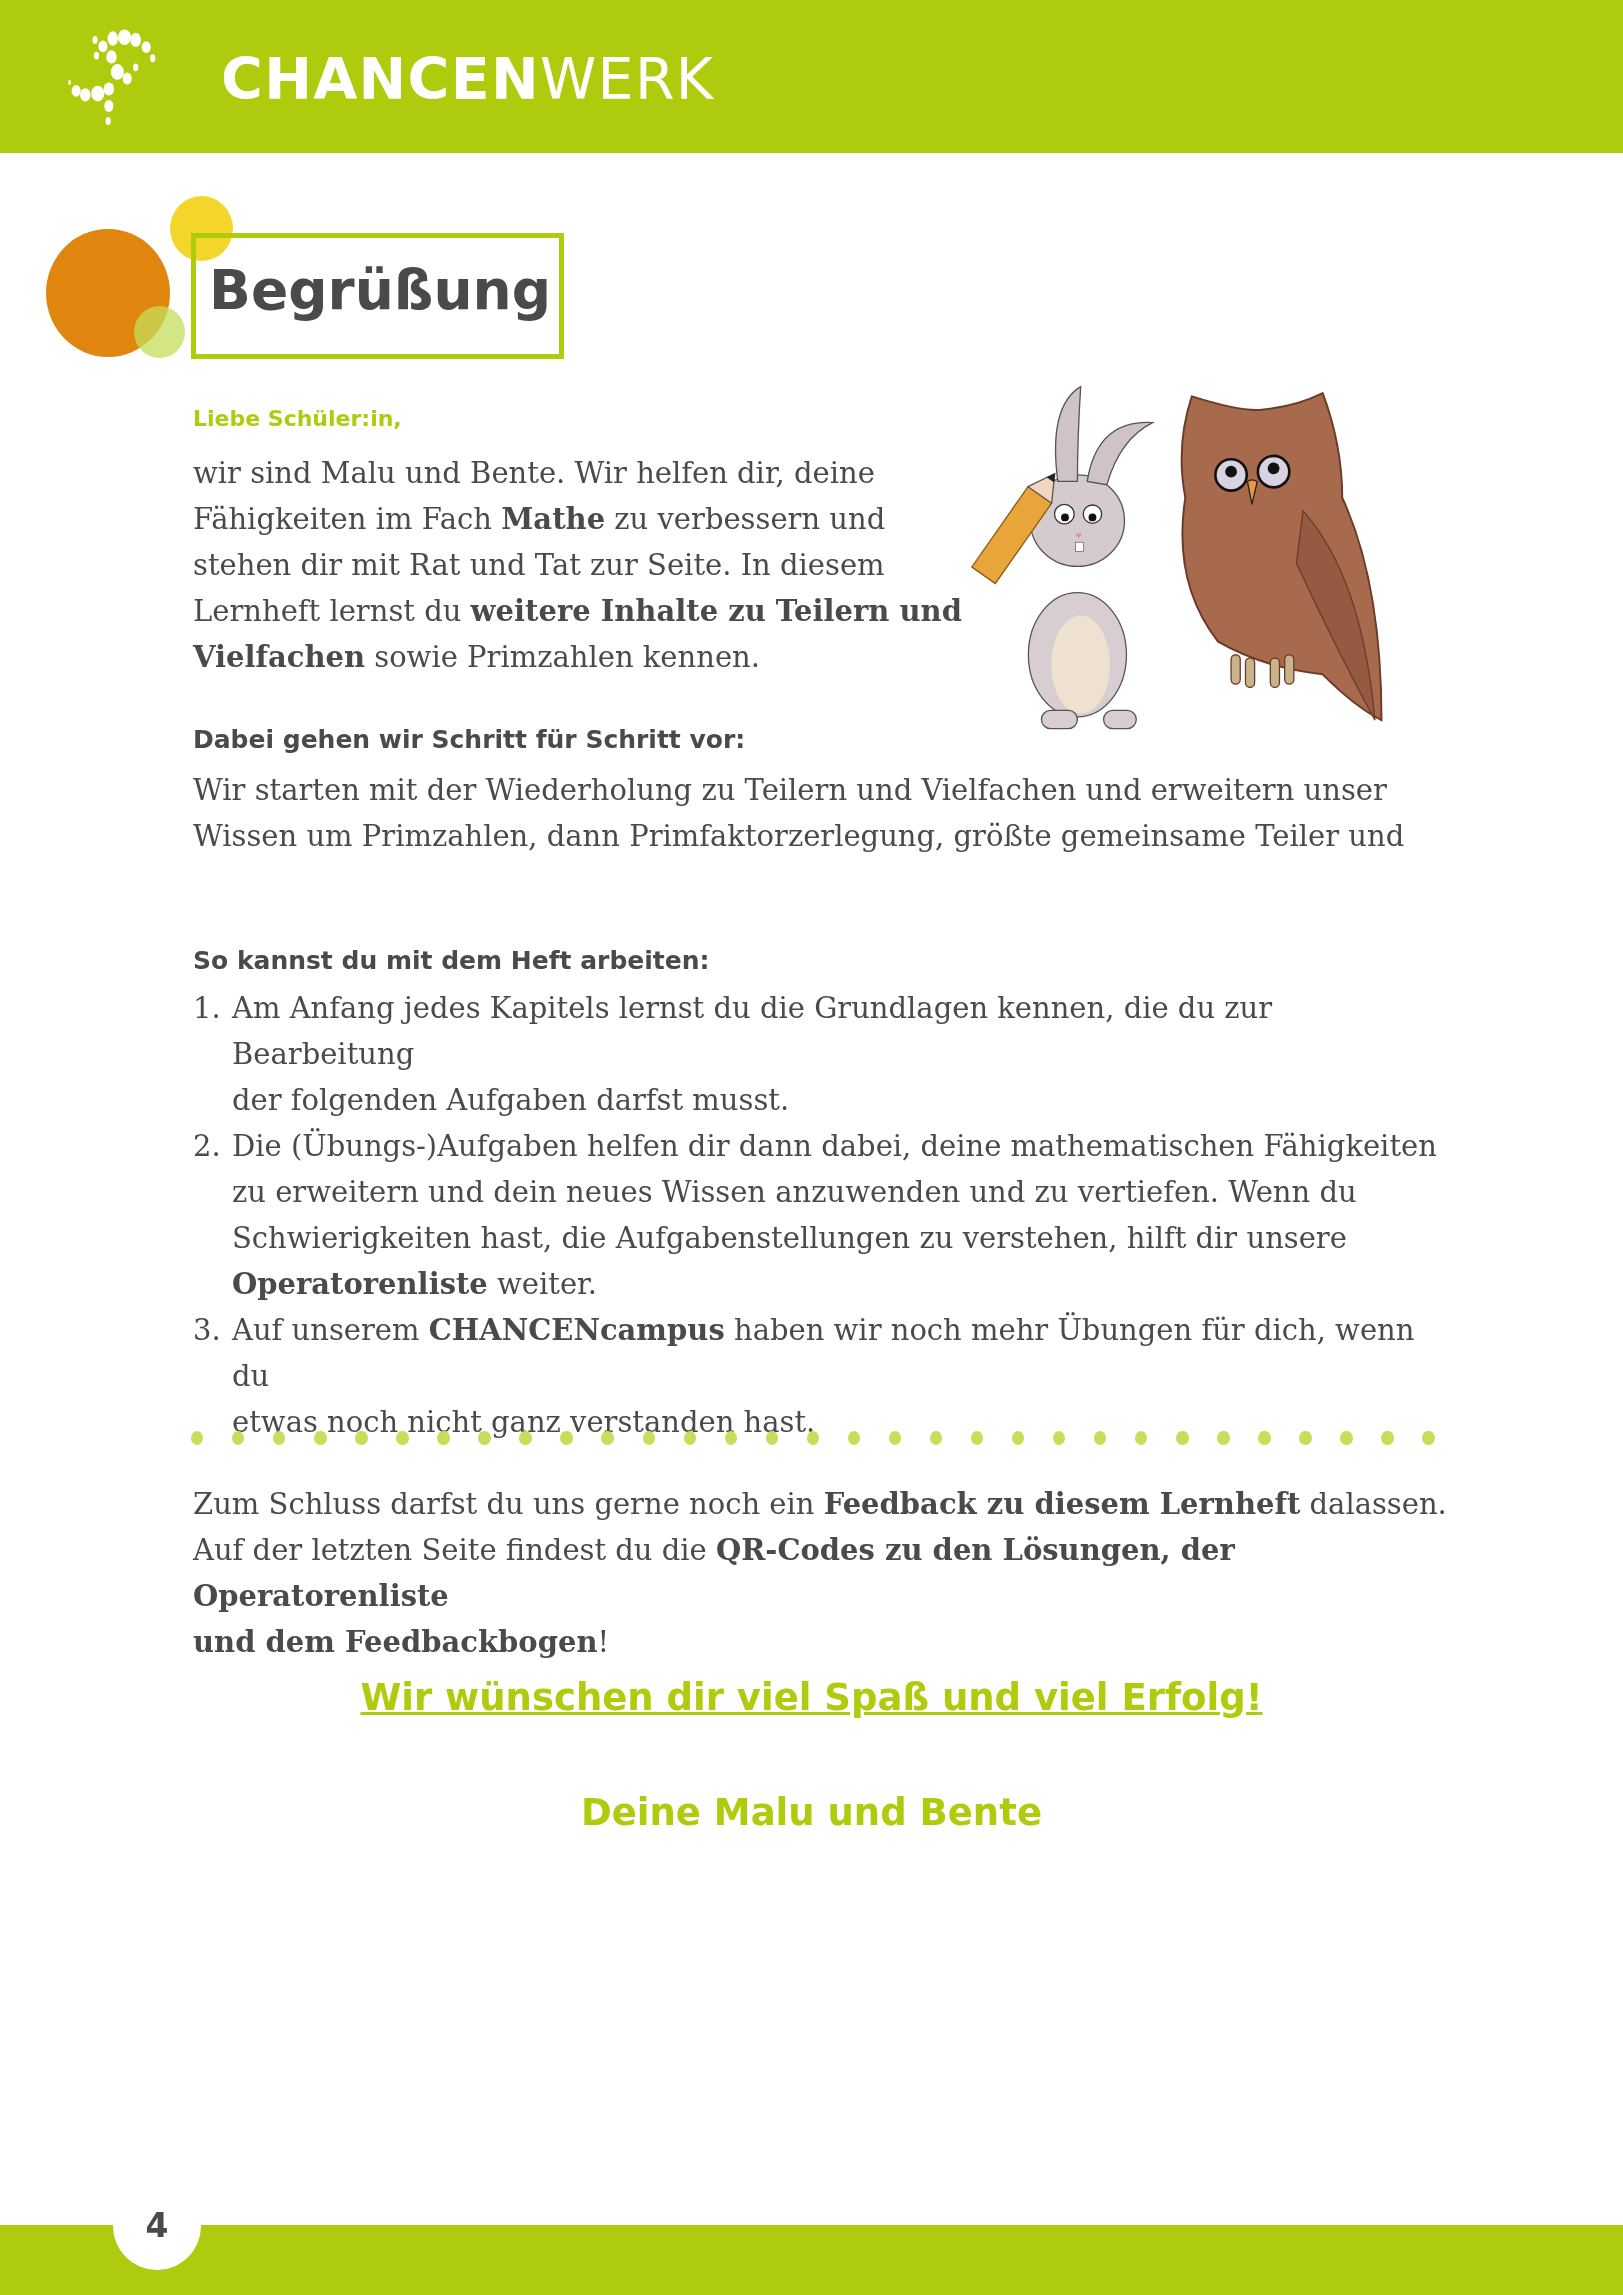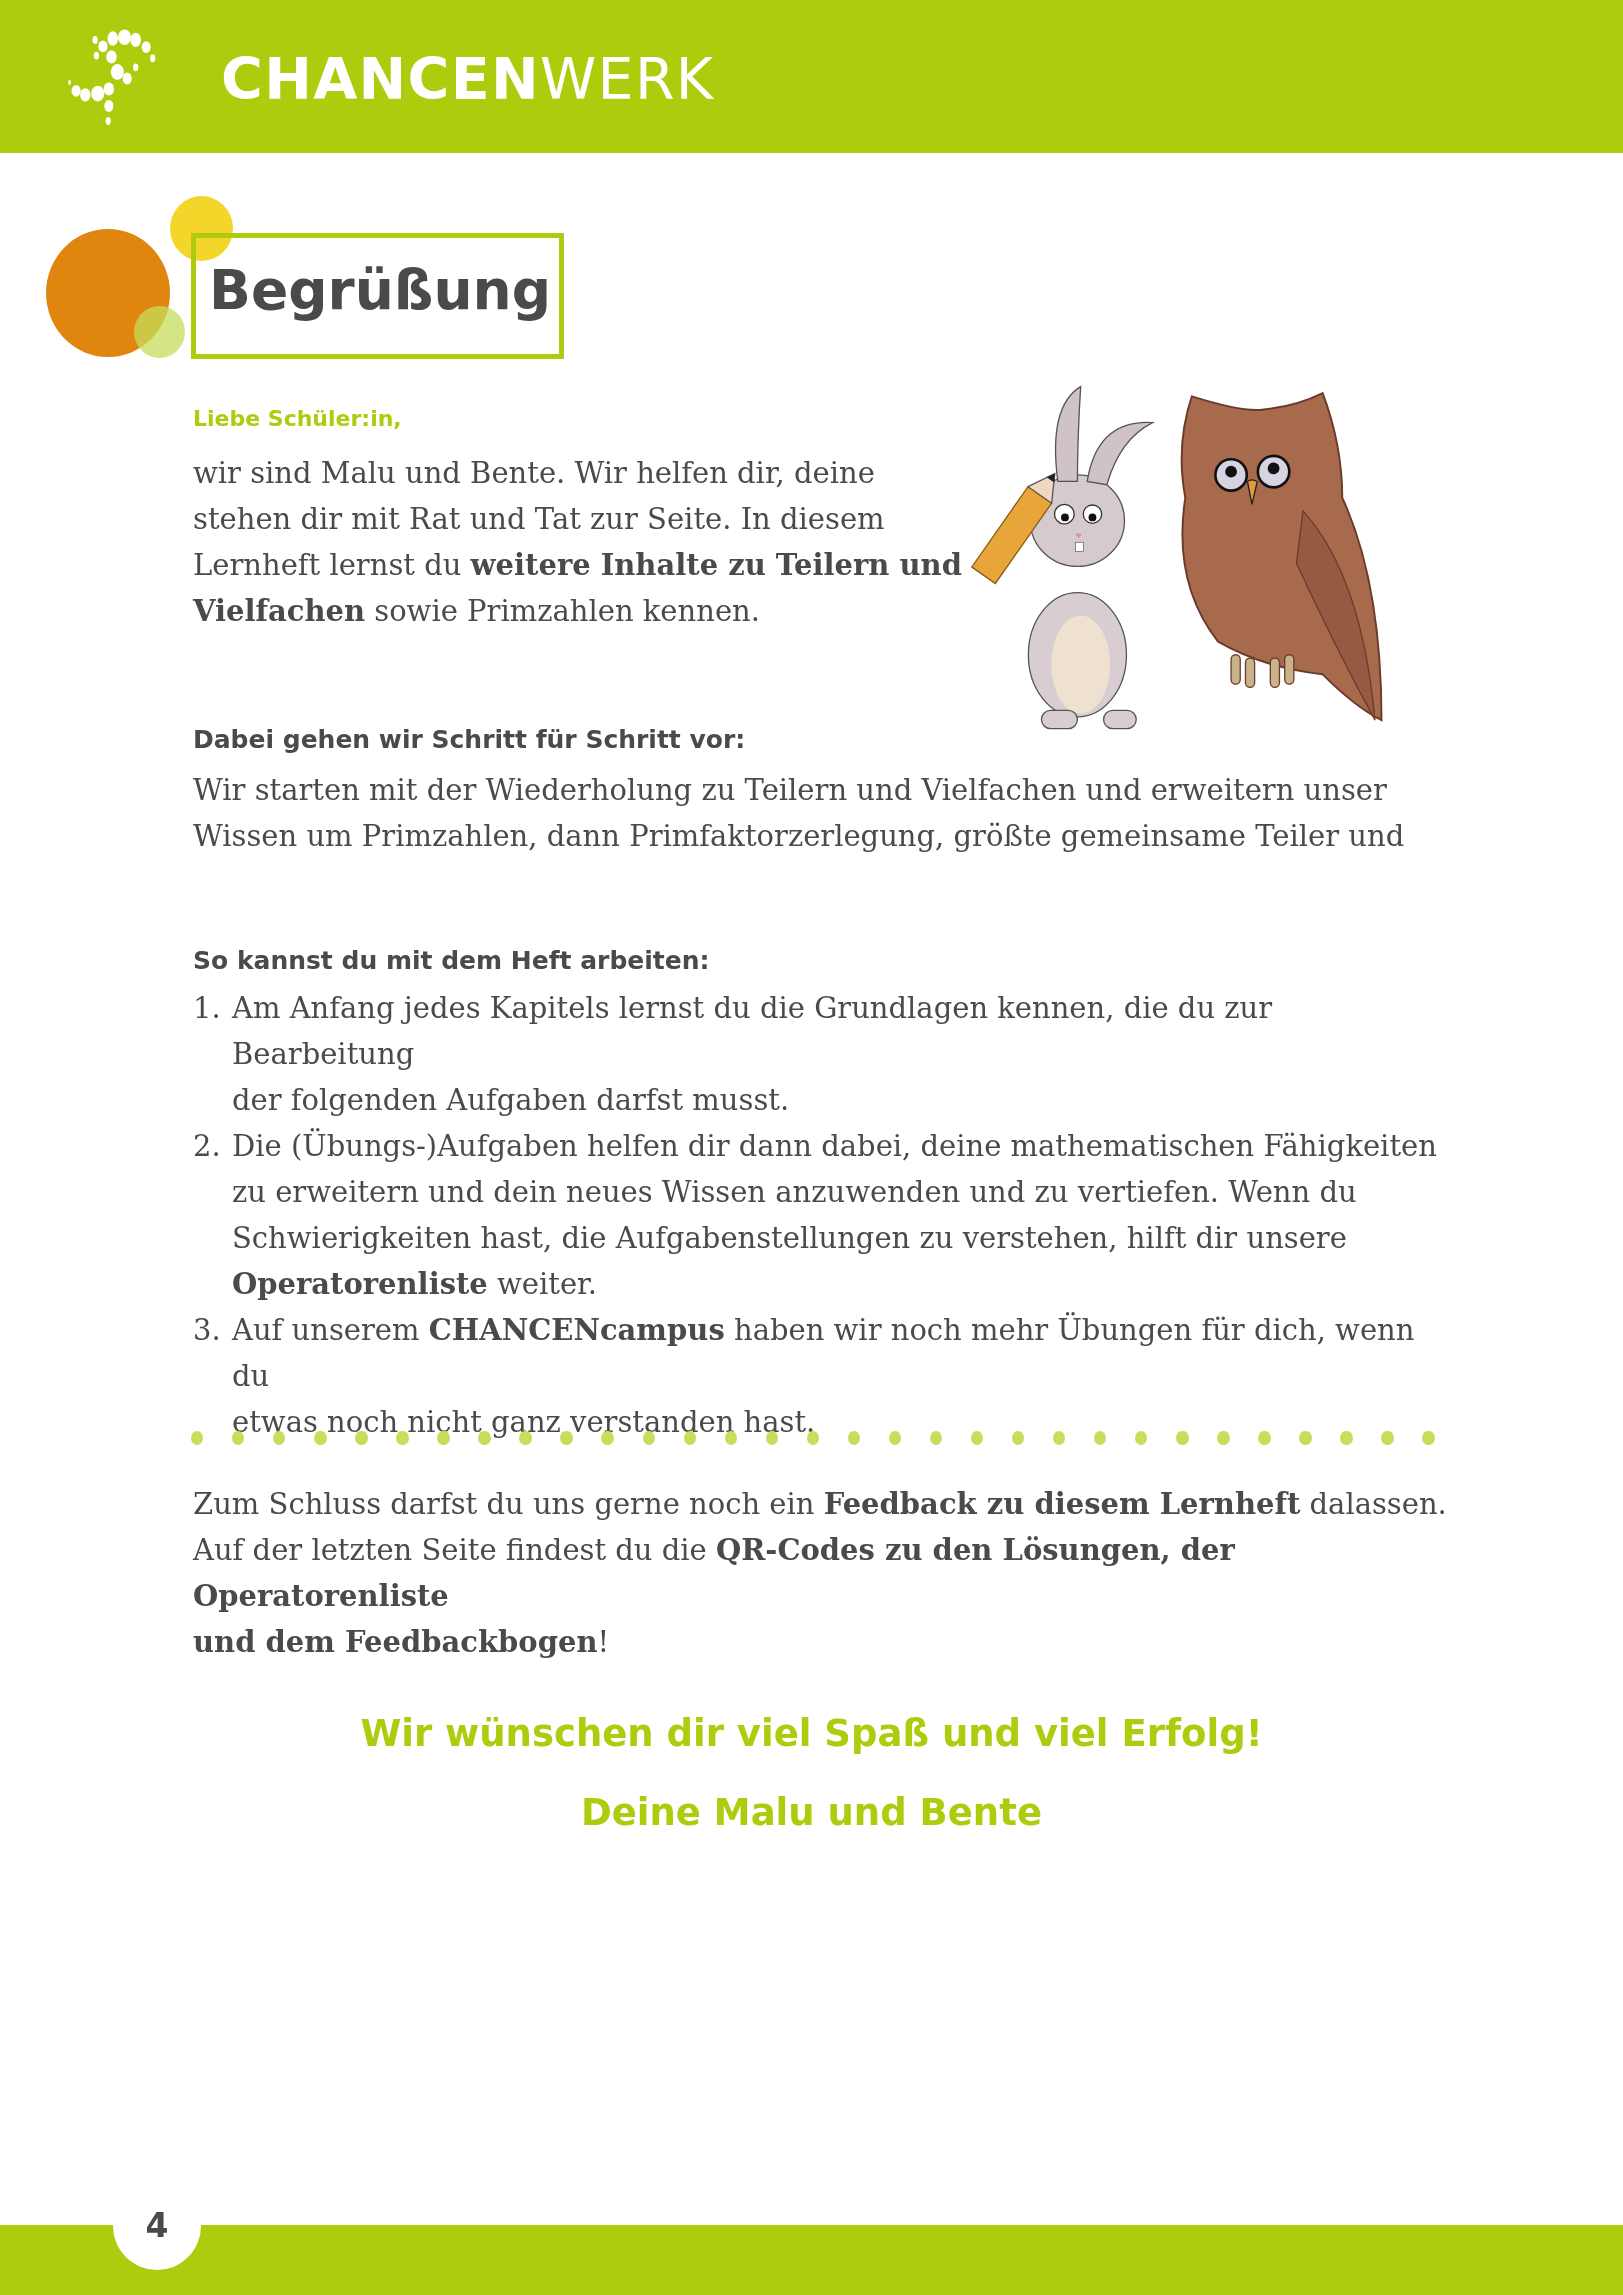--- a/index.html
+++ b/index.html
@@ -63,20 +63,21 @@
 
 <div class="deco" style="left:46px;top:229px;width:124px;height:128px;background:#e0860e;"></div>
 <div class="deco" style="left:170px;top:196px;width:63px;height:65px;background:#f4d62a;"></div>
 <div class="deco" style="left:134px;top:306px;width:51px;height:52px;background:rgba(198,221,90,0.75);"></div>
 <div class="title-box"></div>
 <div class="title">Begrüßung</div>
 
 <div class="greet">Liebe Schüler:in,</div>
 <div class="p" id="intro-body" style="top:450px;width:785px;">
     <div><span>wir sind Malu und Bente. Wir helfen dir, deine</span></div>
+    <div><span>Fähigkeiten im Fach </span><b>Mathe</b><span> zu verbessern und</span></div>
     <div><span>stehen dir mit Rat und Tat zur Seite. In diesem</span></div>
     <div><span>Lernheft lernst du </span><b>weitere Inhalte zu Teilern und</b></div>
     <div><b>Vielfachen</b><span> sowie Primzahlen kennen.</span></div>
   </div>
 
 <svg class="illus" viewBox="0 0 670 575">
 
   <g>
     <ellipse cx="185" cy="440" rx="75" ry="95" fill="#d8cdd0" stroke="#555" stroke-width="2"></ellipse>
     <ellipse cx="190" cy="455" rx="45" ry="75" fill="#efe1cf"></ellipse>
@@ -175,19 +176,19 @@
     <div class="dot" style="background: rgb(200, 221, 90);"></div>
     <div class="dot" style="background: rgb(200, 221, 90);"></div>
   </div>
 
 <div class="p" id="outro-body" style="top:1481px;width:1257px;">
     <div><span>Zum Schluss darfst du uns gerne noch ein </span><b>Feedback zu diesem Lernheft</b><span> dalassen.</span></div>
     <div><span>Auf der letzten Seite findest du die </span><b>QR-Codes zu den Lösungen, der Operatorenliste</b></div>
     <div><b>und dem Feedbackbogen</b><span>!</span></div>
   </div>
 
-<div class="closing" style="top:1712px;font-size:37px;">Wir wünschen dir viel Spaß und viel Erfolg!</div>
+<div class="closing" style="top:1676px;font-size:37px;text-decoration:underline;">Wir wünschen dir viel Spaß und viel Erfolg!</div>
 <div class="closing" style="top:1791px;font-size:37px;">Deine Malu und Bente</div>
 
 <div class="footer"></div>
 <div class="page-circle"></div>
 <div class="page-num">4</div>
 
 
 </body></html>

